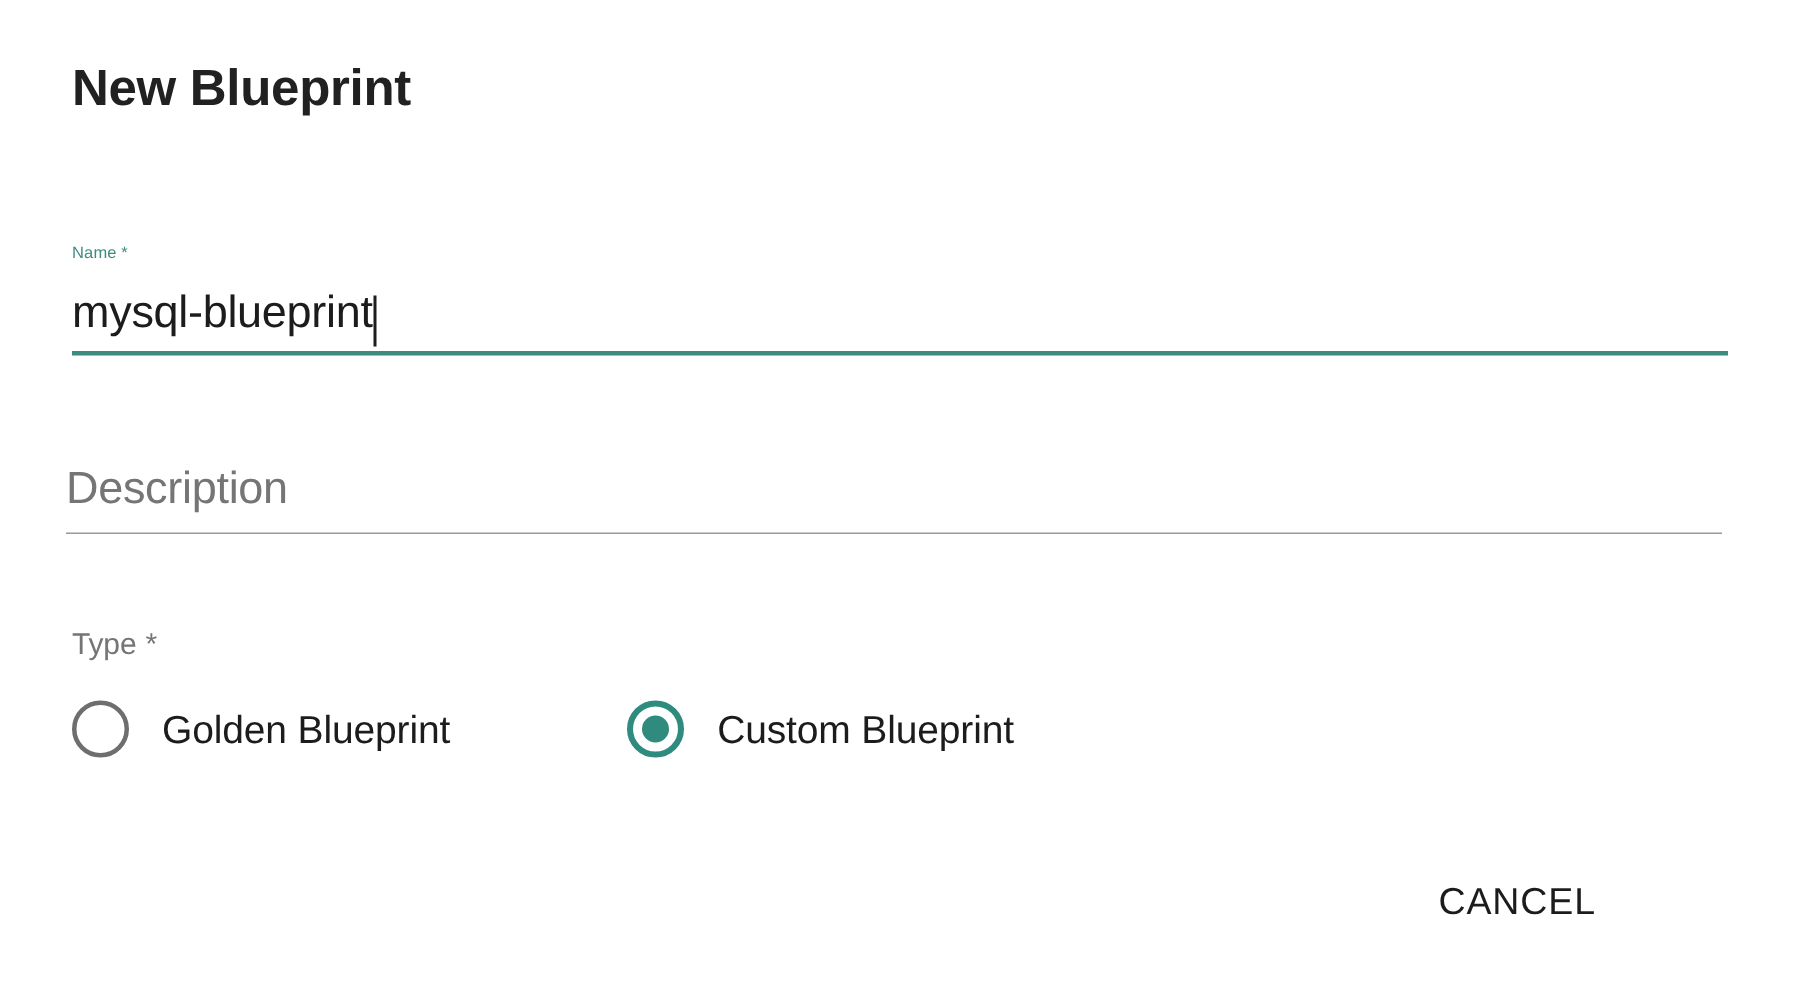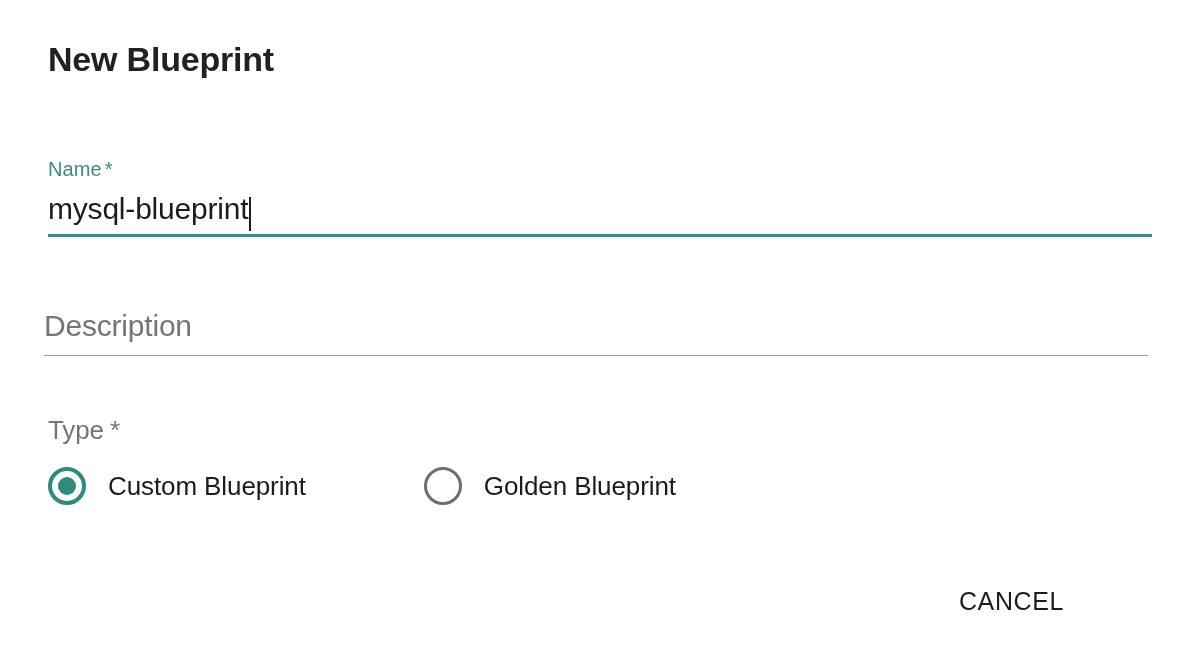--- a/index.html
+++ b/index.html
@@ -38,21 +38,21 @@
   }
 
   
   .field-name {
     position: absolute;
     left: 48px;
     top: 158px;
     width: 1104px;
   }
   .field-label-float {
-    font-size: 20px;
+    font-size: 11px;
     color: #3d8b80;
     line-height: 22px;
     letter-spacing: 0.1px;
     white-space: nowrap;
   }
   .field-label-float .asterisk {
     color: #3d8b80;
     margin-left: 3px;
   }
   .field-value-row {
@@ -105,21 +105,21 @@
   }
 
   
   .field-type {
     position: absolute;
     left: 48px;
     top: 413px;
     width: 1104px;
   }
   .field-label-static {
-    font-size: 26px;
+    font-size: 20px;
     color: #757575;
     line-height: 34px;
     letter-spacing: -0.1px;
     white-space: nowrap;
   }
   .field-label-static .asterisk {
     color: #757575;
     margin-left: 6px;
   }
 
@@ -217,31 +217,31 @@
   </div>
 
   <div class="field-type">
     <div class="field-label-static">
       <span>Type</span><span class="asterisk">*</span>
     </div>
 
     <div class="radio-group">
 
       <div class="radio-option">
+        <span class="radio-circle unchecked"></span>
+        <span class="radio-label">Golden Blueprint</span>
+      </div>
+
+      <div class="radio-option">
         <span class="radio-circle checked">
           <span class="radio-dot"></span>
         </span>
         <span class="radio-label">Custom Blueprint</span>
       </div>
 
-      <div class="radio-option">
-        <span class="radio-circle unchecked"></span>
-        <span class="radio-label">Golden Blueprint</span>
-      </div>
-
     </div>
   </div>
 
   <div class="dialog-actions">
     <button class="action-button action-cancel">CANCEL</button>
   </div>
 
 </div>
 
 </body></html>

